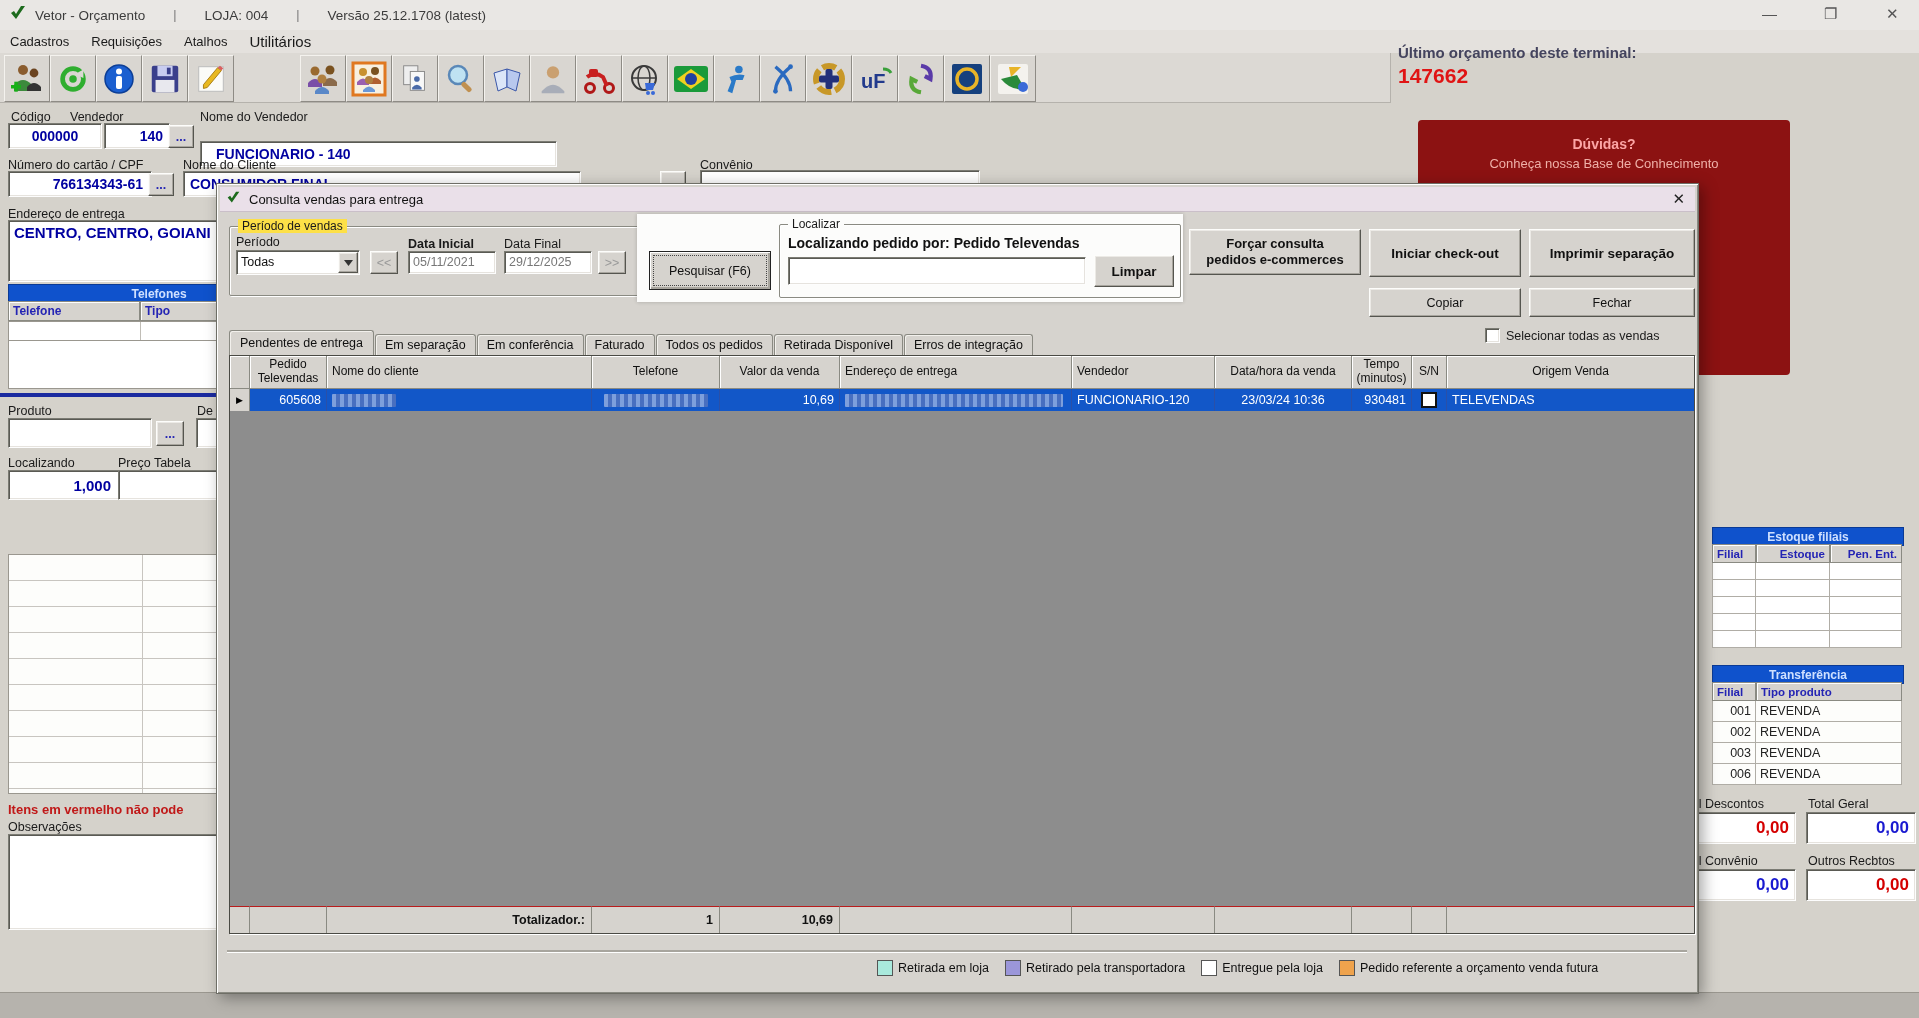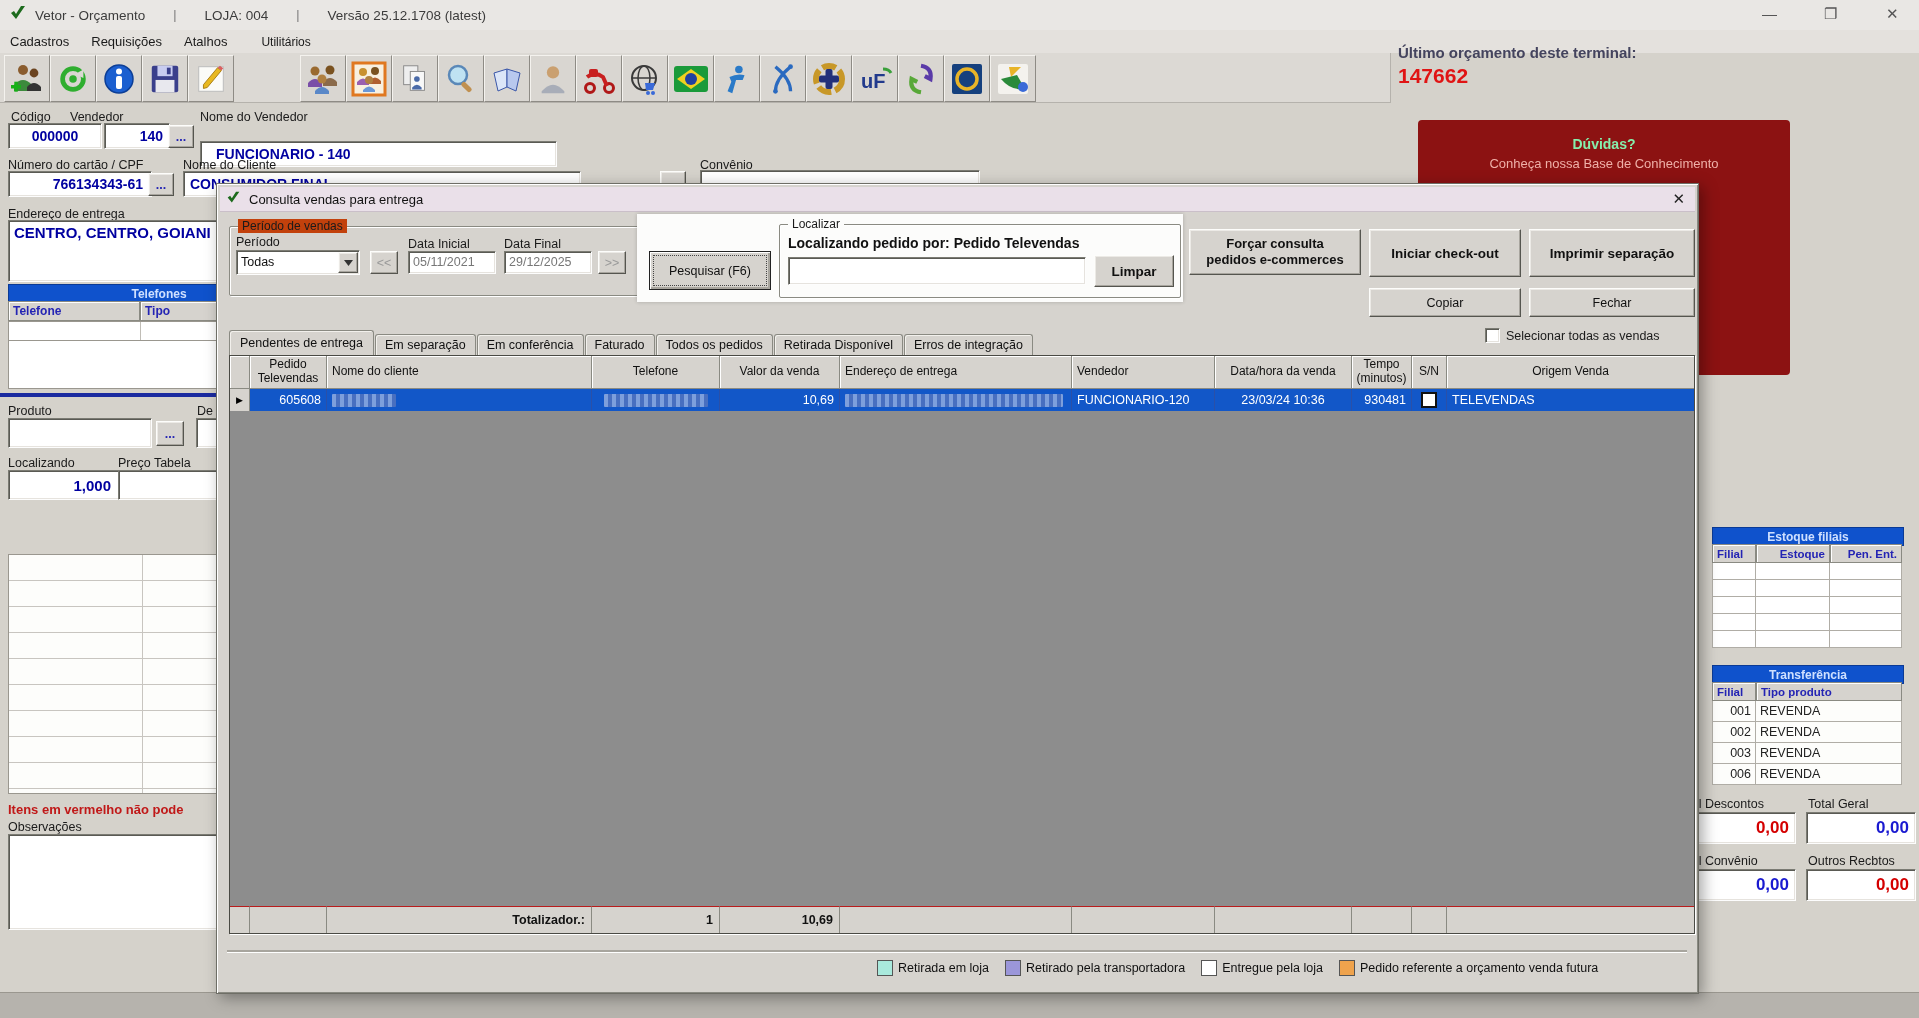--- a/index.html
+++ b/index.html
@@ -8,21 +8,21 @@
   .abs{position:absolute;}
   .lbl{font-size:12.5px;color:#1a1a1a;white-space:nowrap;}
   .sunken{background:#fff;border:1px solid;border-color:#7b7b73 #fdfdfd #fdfdfd #7b7b73;
           box-shadow:inset 1px 1px 0 #5a5a54, inset -1px -1px 0 #e6e3de;}
   .raised{background:#d6d3ce;border:1px solid;border-color:#fdfdfb #55554f #55554f #fdfdfb;
           box-shadow:inset -1px -1px 0 #a8a59e, inset 1px 1px 0 #eceae6;}
   .btn{display:flex;align-items:center;justify-content:center;font-size:12.5px;color:#111;
        text-align:center;cursor:default;user-select:none;}
   .navyval{color:#0000a0;font-weight:bold;}
   .groupbox{border:1px solid #8a8a82;box-shadow:inset 1px 1px 0 #fff,1px 1px 0 #fff;border-radius:2px;}
-  .gtitle{position:absolute;top:-8px;left:8px;background:#c2410c;padding:0 4px;font-size:12px;color:#1a1a1a;}
+  .gtitle{position:absolute;top:-8px;left:8px;background:#fde047;padding:0 4px;font-size:12px;color:#1a1a1a;}
   .bluehdr{background:#0f52cc;color:#cfe0ff;font-weight:bold;font-size:12px;display:flex;
            align-items:center;justify-content:center;border:1px solid #0a3a96;}
   .colhdr{background:#d6d3ce;border:1px solid #8a8a82;box-shadow:inset 1px 1px 0 #fff;
           font-size:12px;color:#2424b4;font-weight:bold;display:flex;align-items:center;padding:0 4px;}
   .tab{display:inline-block;padding:3px 9px 4px;border:1px solid #8a8a82;border-bottom:none;
        background:#d6d3ce;margin-right:1px;border-radius:3px 3px 0 0;font-size:12.5px;color:#111;
        box-shadow:inset 1px 1px 0 #f2f0ec;position:relative;top:2px;}
   .tab.sel{top:0;padding:5px 10px;font-weight:bold;font-weight:normal;}
   .gh{border-right:1px solid #8a8a82;border-bottom:1px solid #8a8a82;box-shadow:inset 1px 1px 0 #fff;
       display:flex;align-items:center;justify-content:center;text-align:center;font-size:12px;
@@ -59,21 +59,21 @@
     <span class="lbl" style="margin-left:28px;font-size:13.5px;color:#3c3c3c;">Versão 25.12.1708 (latest)</span>
   </div>
   <span class="abs wctrl" style="left:1762px;top:5px;">—</span>
   <span class="abs wctrl" style="left:1824px;top:5px;">❐</span>
   <span class="abs wctrl" style="left:1886px;top:5px;">✕</span>
 
   <div class="abs" style="left:0;top:30px;width:1919px;height:23px;background:#e4e1dd;display:flex;align-items:center;gap:22px;padding-left:10px;">
     <span class="lbl" style="font-size:13px;">Cadastros</span>
     <span class="lbl" style="font-size:13px;">Requisições</span>
     <span class="lbl" style="font-size:13px;">Atalhos</span>
-    <span class="lbl" style="font-size:12px;margin-left:12px;">Utilitários</span>
+    <span class="lbl" style="font-size:15px;">Utilitários</span>
   </div>
 
   <div class="abs" style="left:0;top:53px;width:1390px;height:49px;background:#dcd9d4;border-bottom:1px solid #b5b2ac;border-right:1px solid #b5b2ac;">
 
     <div class="tbtn" style="left:4px;">
       <svg width="36" height="36" viewBox="0 0 36 36">
         <circle cx="14" cy="9" r="5" fill="#8a5c2e"></circle>
           <path d="M5 24 q9 -10 18 0 v6 h-18 z" fill="#3c8a3c"></path>
         <circle cx="25" cy="12" r="4.4" fill="#6b4420"></circle>
           <path d="M18 26 q7 -8 14 0 v4 h-14 z" fill="#333"></path>
@@ -230,21 +230,21 @@
         <path d="M6 18 q10 12 24 10 l-8 -14 z" fill="#2a8a3a"></path>
         <circle cx="28" cy="26" r="5" fill="#3a6ad8"></circle>
       </svg>
     </div>
   </div>
 
   <div class="abs" style="left:1398px;top:44px;font-size:15px;font-weight:bold;color:#44445e;">Último orçamento deste terminal:</div>
   <div class="abs" style="left:1398px;top:64px;font-size:21px;font-weight:bold;color:#e01414;">147662</div>
 
   <div class="abs" style="left:1418px;top:120px;width:372px;height:255px;background:#8c1212;border-radius:4px;z-index:2;">
-    <div style="text-align:center;margin-top:16px;font-size:14px;font-weight:bold;color:#86efac;">Dúvidas?</div>
+    <div style="text-align:center;margin-top:16px;font-size:14px;font-weight:bold;color:#fca5a5;">Dúvidas?</div>
     <div style="text-align:center;margin-top:4px;font-size:13px;color:#efb0a8;">Conheça nossa Base de Conhecimento</div>
   </div>
 
   <div class="abs lbl" style="left:11px;top:110px;">Código</div>
   <div class="abs sunken navyval" style="left:8px;top:123px;width:92px;height:24px;display:flex;align-items:center;justify-content:center;font-size:14px;">000000</div>
   <div class="abs lbl" style="left:70px;top:110px;">Vendedor</div>
   <div class="abs sunken navyval" style="left:104px;top:123px;width:58px;height:24px;display:flex;align-items:center;justify-content:flex-end;padding-right:6px;font-size:14px;">140</div>
   <div class="abs raised btn" style="left:168px;top:125px;width:24px;height:21px;color:#2424b4;font-weight:bold;">...</div>
   <div class="abs lbl" style="left:200px;top:110px;">Nome do Vendedor</div>
   <div class="abs sunken navyval" style="left:200px;top:141px;width:340px;height:24px;display:flex;align-items:center;padding-left:15px;font-size:14px;">FUNCIONARIO - 140</div>
@@ -360,21 +360,21 @@
       <span class="lbl" style="position:absolute;left:6px;top:8px;">Período</span>
       <div class="sunken" style="position:absolute;left:6px;top:23px;width:122px;height:23px;">
         <span style="position:absolute;left:4px;top:4px;font-size:12.5px;color:#111;">Todas</span>
         <div class="raised" style="position:absolute;right:1px;top:1px;width:18px;height:19px;display:flex;align-items:center;justify-content:center;">
           <svg width="9" height="6" viewBox="0 0 9 6">
               <path d="M0 0 L9 0 L4.5 6 Z" fill="#333"></path>
             </svg>
         </div>
       </div>
       <div class="raised btn" style="position:absolute;left:140px;top:24px;width:26px;height:21px;color:#999;">&lt;&lt;</div>
-      <span class="lbl" style="position:absolute;left:178px;top:10px;">Data Inicial</span>
+      <span class="lbl" style="position:absolute;left:178px;top:10px;font-weight:bold;">Data Inicial</span>
       <div class="sunken" style="position:absolute;left:178px;top:24px;width:86px;height:21px;">
         <span style="position:absolute;left:4px;top:3px;font-size:12.5px;color:#777;">05/11/2021</span>
       </div>
       <span class="lbl" style="position:absolute;left:274px;top:10px;">Data Final</span>
       <div class="sunken" style="position:absolute;left:274px;top:24px;width:86px;height:21px;">
         <span style="position:absolute;left:4px;top:3px;font-size:12.5px;color:#777;">29/12/2025</span>
       </div>
       <div class="raised btn" style="position:absolute;left:368px;top:24px;width:26px;height:21px;color:#999;">&gt;&gt;</div>
     </div>
 

